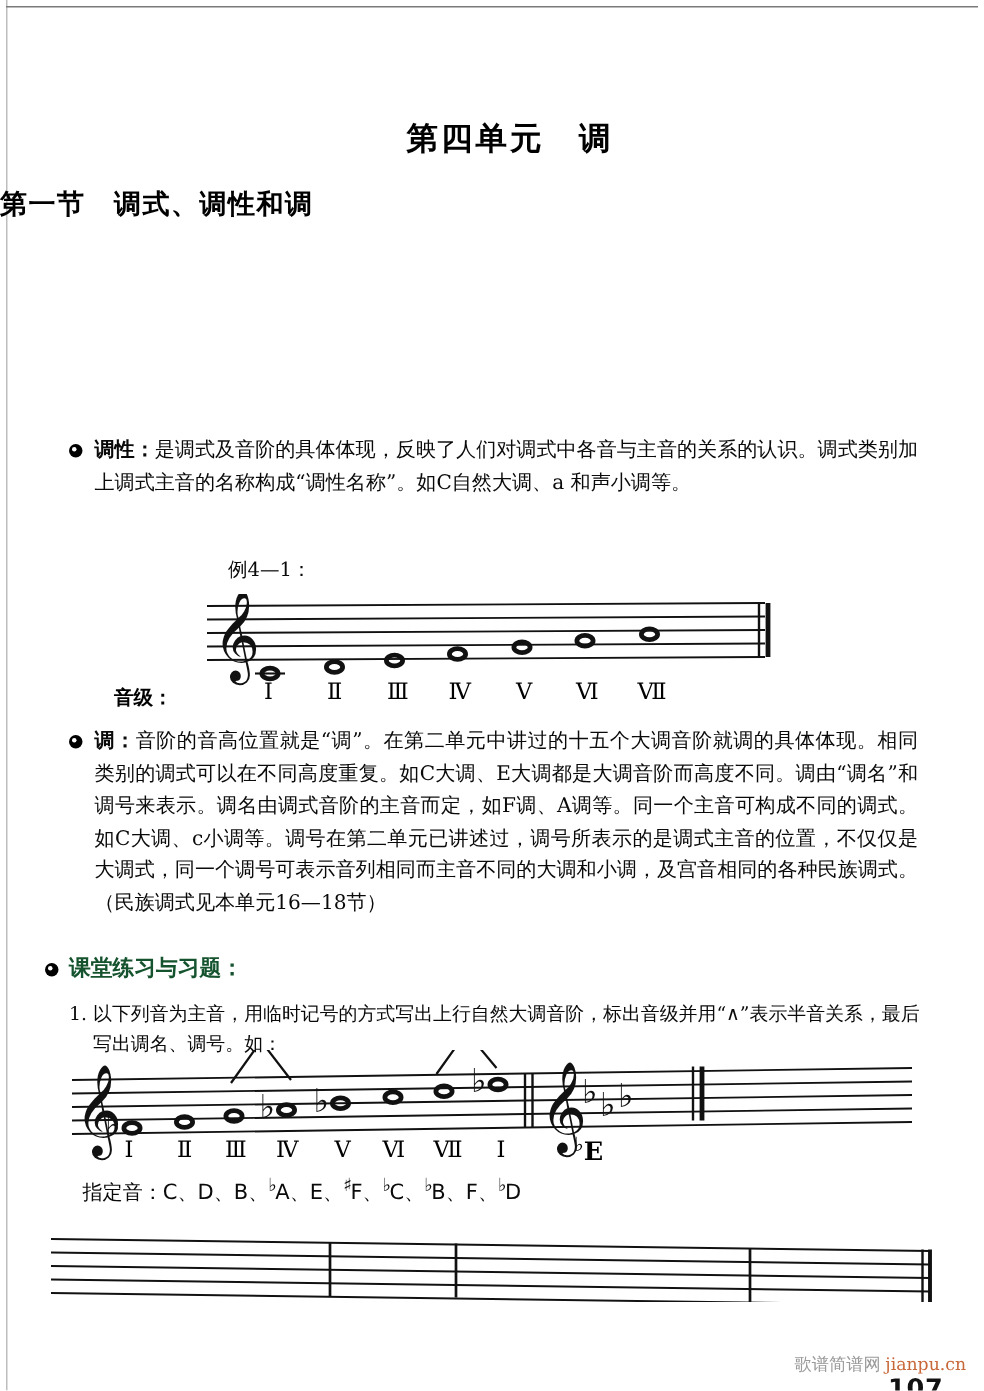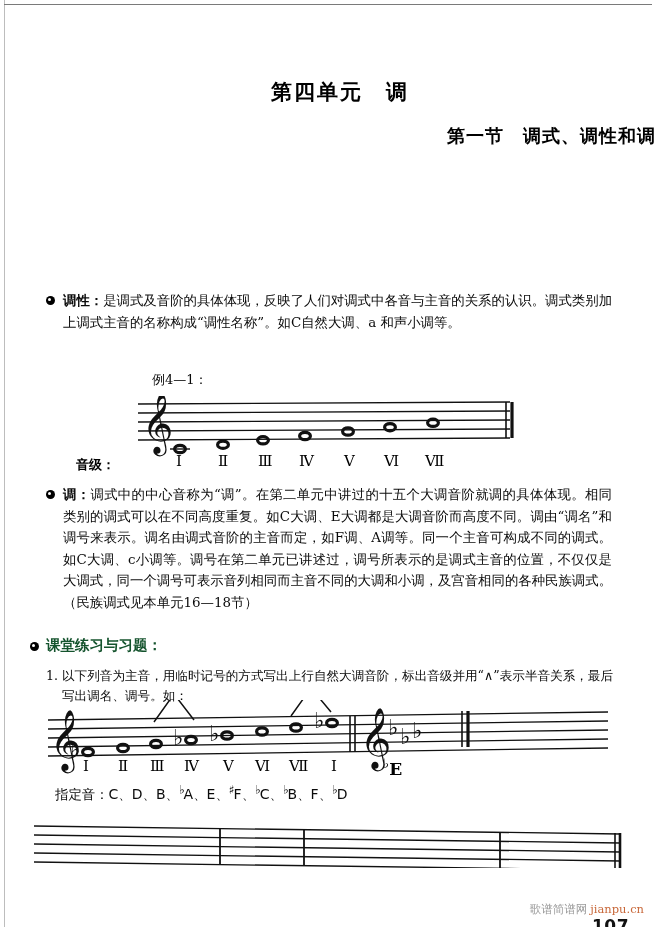--- a/index.html
+++ b/index.html
@@ -43,21 +43,21 @@
     font-weight: bold;
     font-size: 21px;
     letter-spacing: 2px;
     color: #000;
     margin-left: 12px;
   }
   .section-title {
     position: absolute;
     left: 0; top: 124px;
     width: 656px;
-    text-align: right;
+    text-align: left;
     font-family: "DejaVu Serif", "Liberation Serif", serif;
     font-weight: bold;
     font-size: 18px;
     letter-spacing: 1px;
     color: #000;
   }
 
   
   .para {
     position: absolute;
@@ -234,21 +234,21 @@
       <span style="position:absolute; left:80px;">Ⅱ</span>
       <span style="position:absolute; left:120px;">Ⅲ</span>
       <span style="position:absolute; left:161px;">Ⅳ</span>
       <span style="position:absolute; left:206px;">Ⅴ</span>
       <span style="position:absolute; left:246px;">Ⅵ</span>
       <span style="position:absolute; left:287px;">Ⅶ</span>
     </div>
   </div>
 
   <div class="para" id="para-diao">
-    <span class="bullet"></span><span class="lead">调：</span><span>调式中的中心音称为“调”。在第二单元中讲过的十五个大调音阶就调的具体体现。相同类别的调式可以在不同高度重复。如C大调、E大调都是大调音阶而高度不同。调由“调名”和调号来表示。调名由调式音阶的主音而定，如F调、A调等。同一个主音可构成不同的调式。如C大调、c小调等。调号在第二单元已讲述过，调号所表示的是调式主音的位置，不仅仅是大调式，同一个调号可表示音列相同而主音不同的大调和小调，及宫音相同的各种民族调式。（民族调式见本单元16—18节）</span>
+    <span class="bullet"></span><span class="lead">调：</span><span>音阶的音高位置就是“调”。在第二单元中讲过的十五个大调音阶就调的具体体现。相同类别的调式可以在不同高度重复。如C大调、E大调都是大调音阶而高度不同。调由“调名”和调号来表示。调名由调式音阶的主音而定，如F调、A调等。同一个主音可构成不同的调式。如C大调、c小调等。调号在第二单元已讲述过，调号所表示的是调式主音的位置，不仅仅是大调式，同一个调号可表示音列相同而主音不同的大调和小调，及宫音相同的各种民族调式。（民族调式见本单元16—18节）</span>
   </div>
 
   <div class="exercise-head">
     <span class="bullet"></span><span>课堂练习与习题：</span>
   </div>
 
   <div id="para-ex1">
     <span class="num">1.</span><span>以下列音为主音，用临时记号的方式写出上行自然大调音阶，标出音级并用“∧”表示半音关系，最后写出调名、调号。如：</span>
   </div>
 

